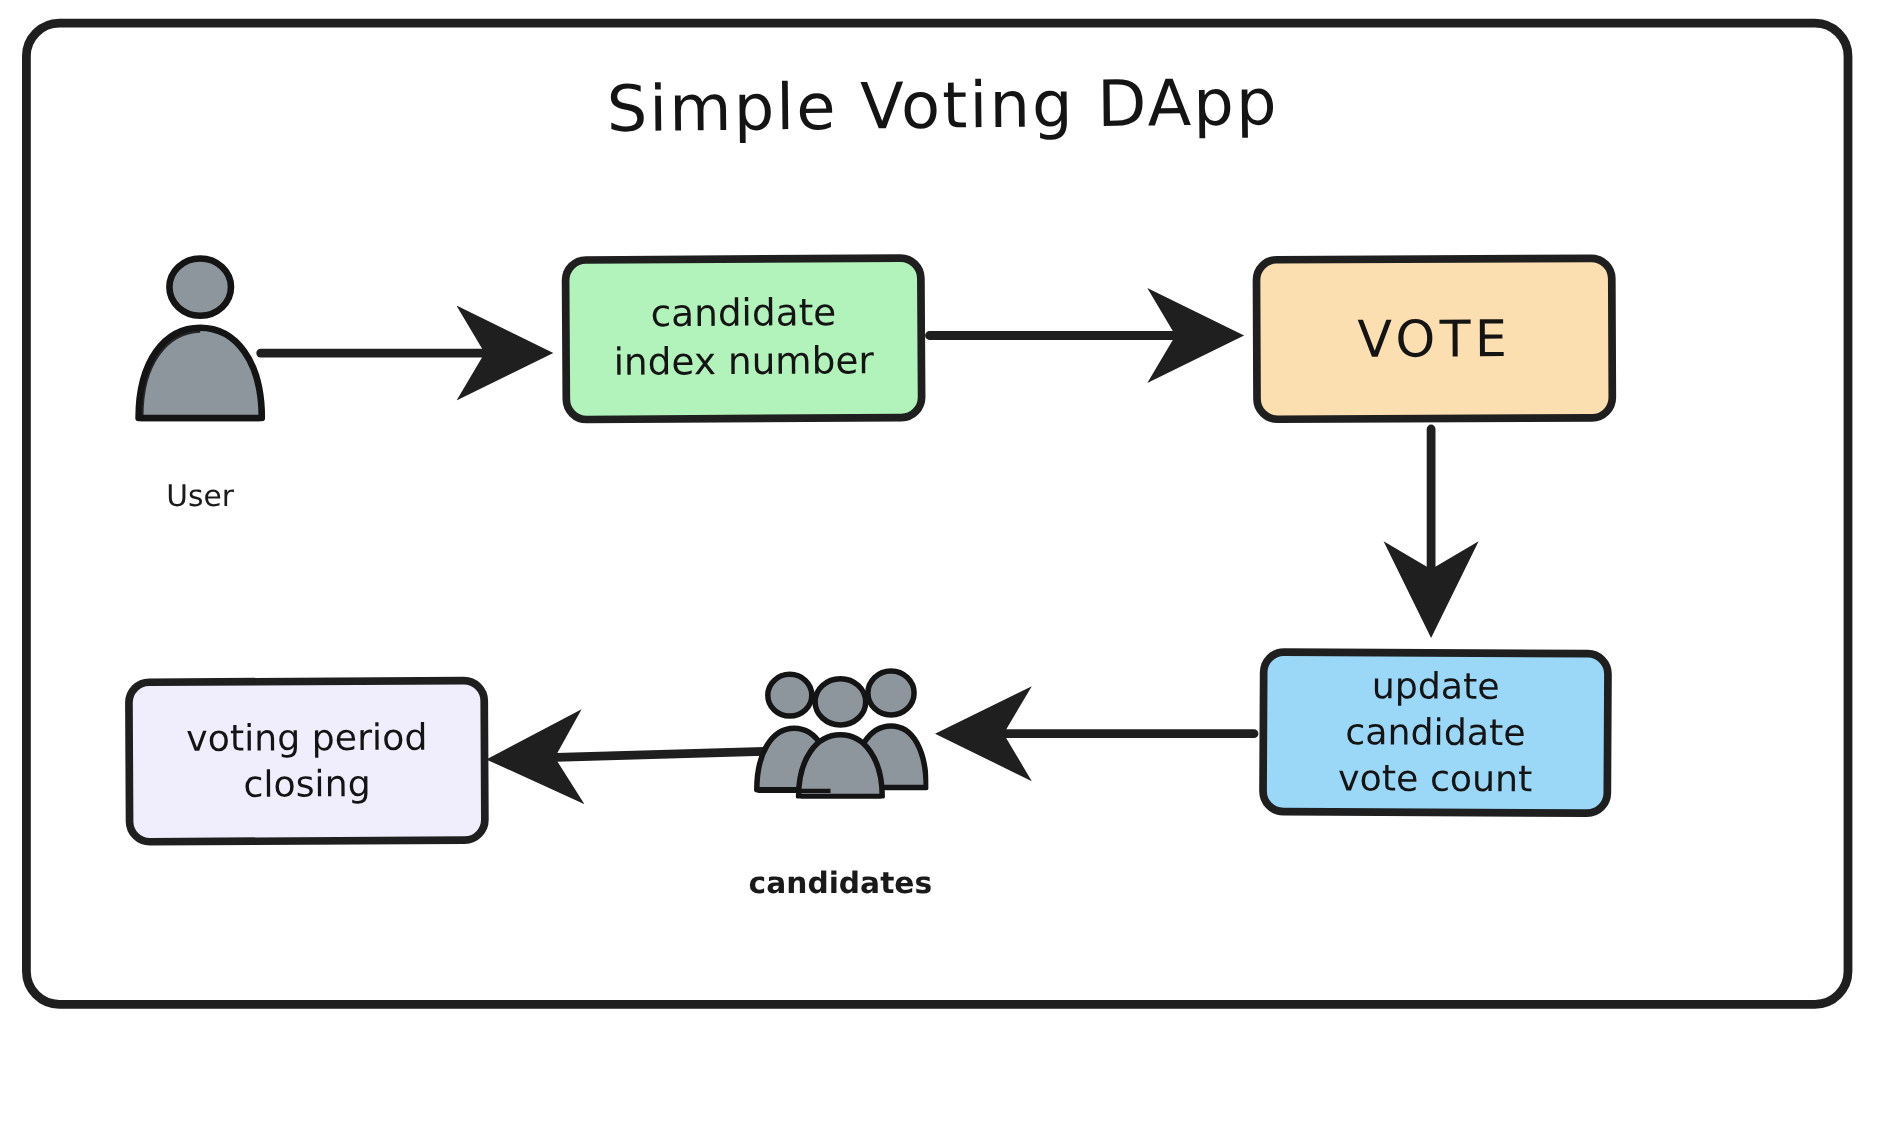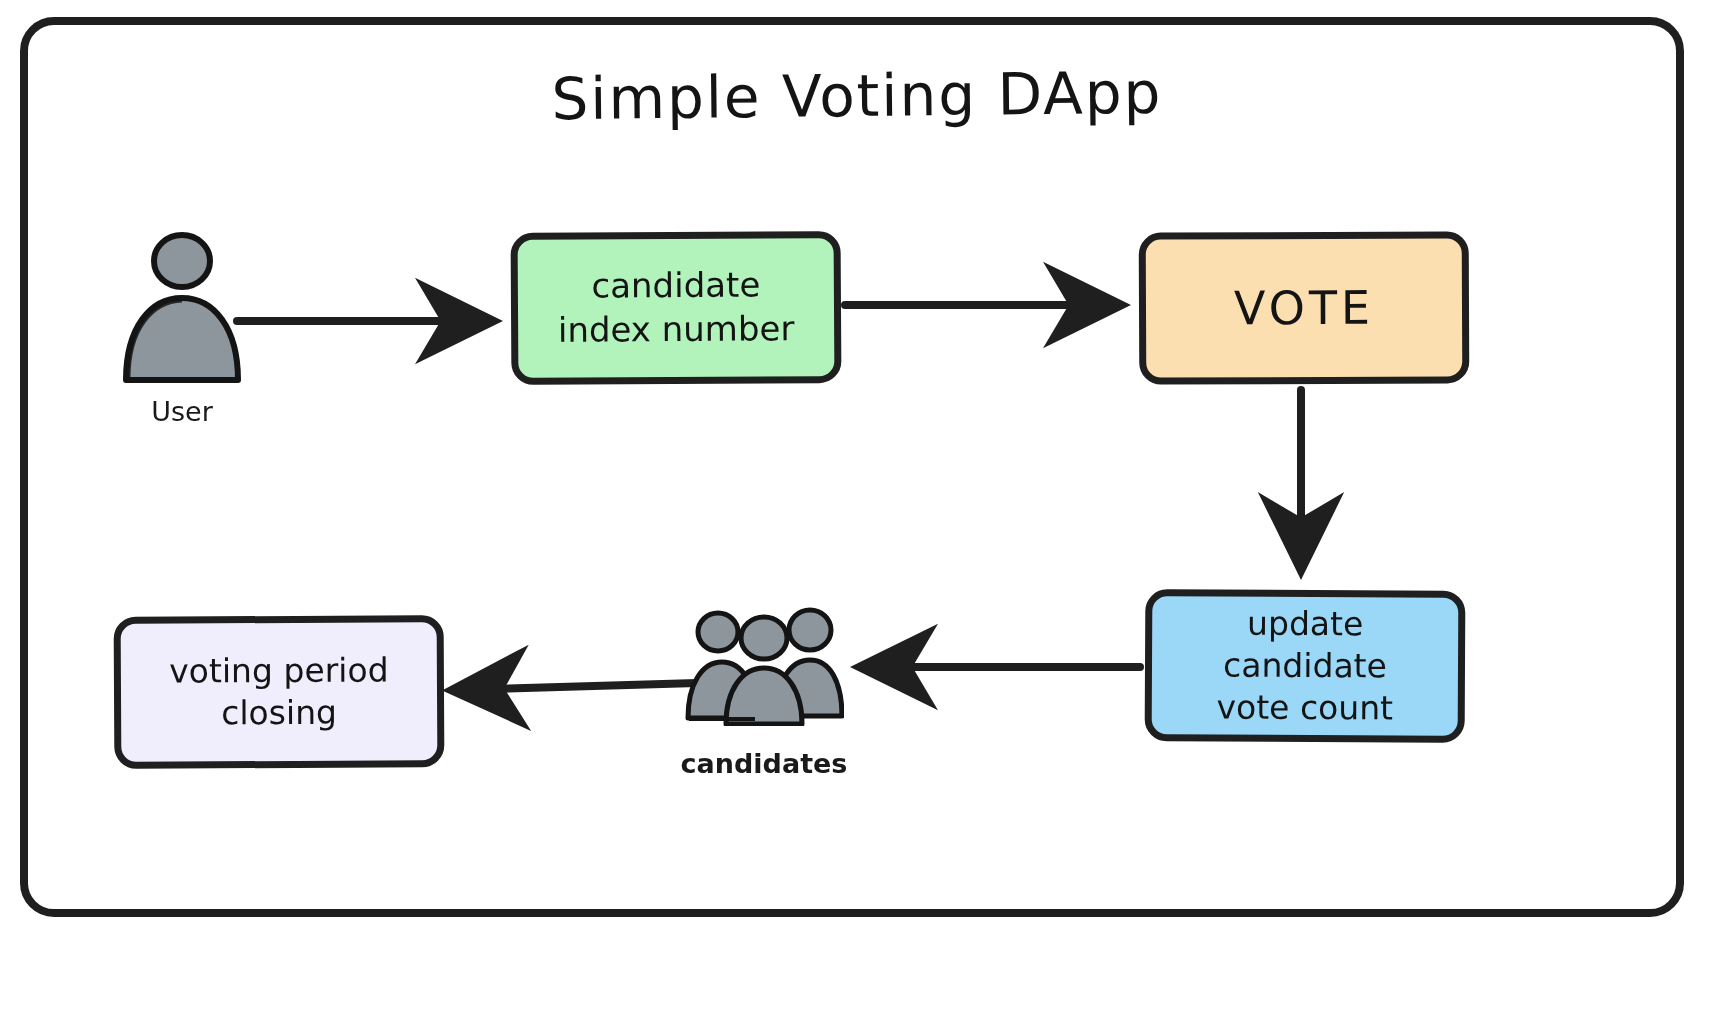--- a/index.html
+++ b/index.html
@@ -113,20 +113,21 @@
 
   
   .actor {
     position: absolute;
   }
   .actor-label {
     position: absolute;
     text-align: center;
     font-family: "DejaVu Sans", sans-serif;
     color: #1a1a1a;
+    margin-top: 40px;
   }
 
   #actor-user {
     left: 112px;
     top: 228px;
     width: 140px;
     height: 160px;
   }
   #label-user {
     left: 92px;

